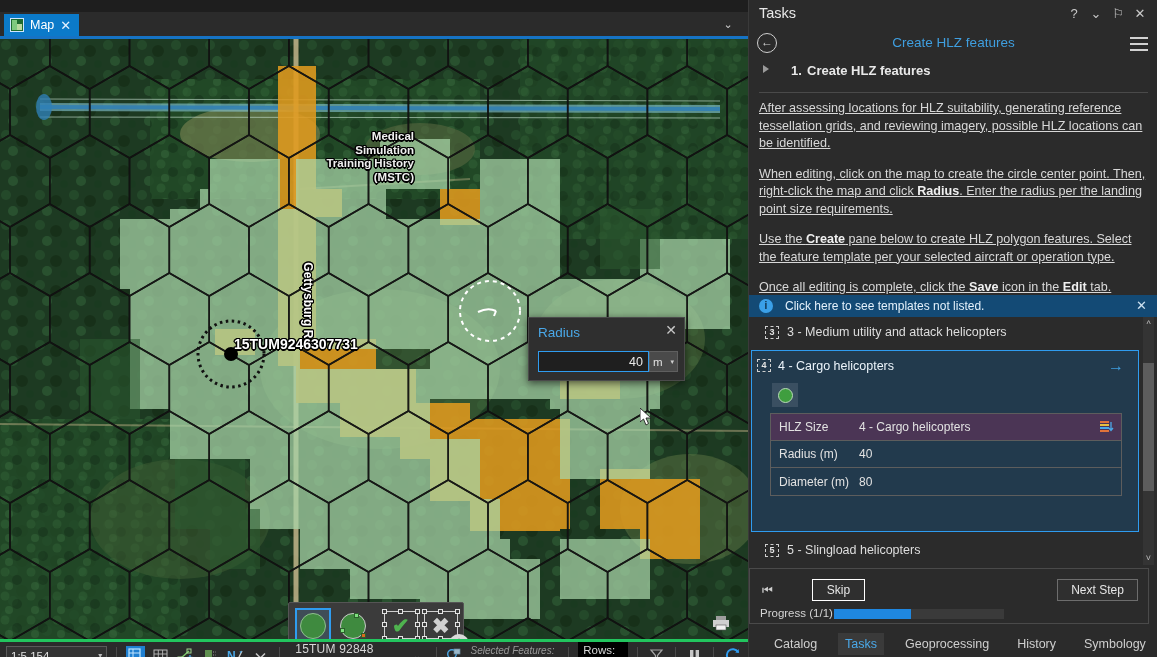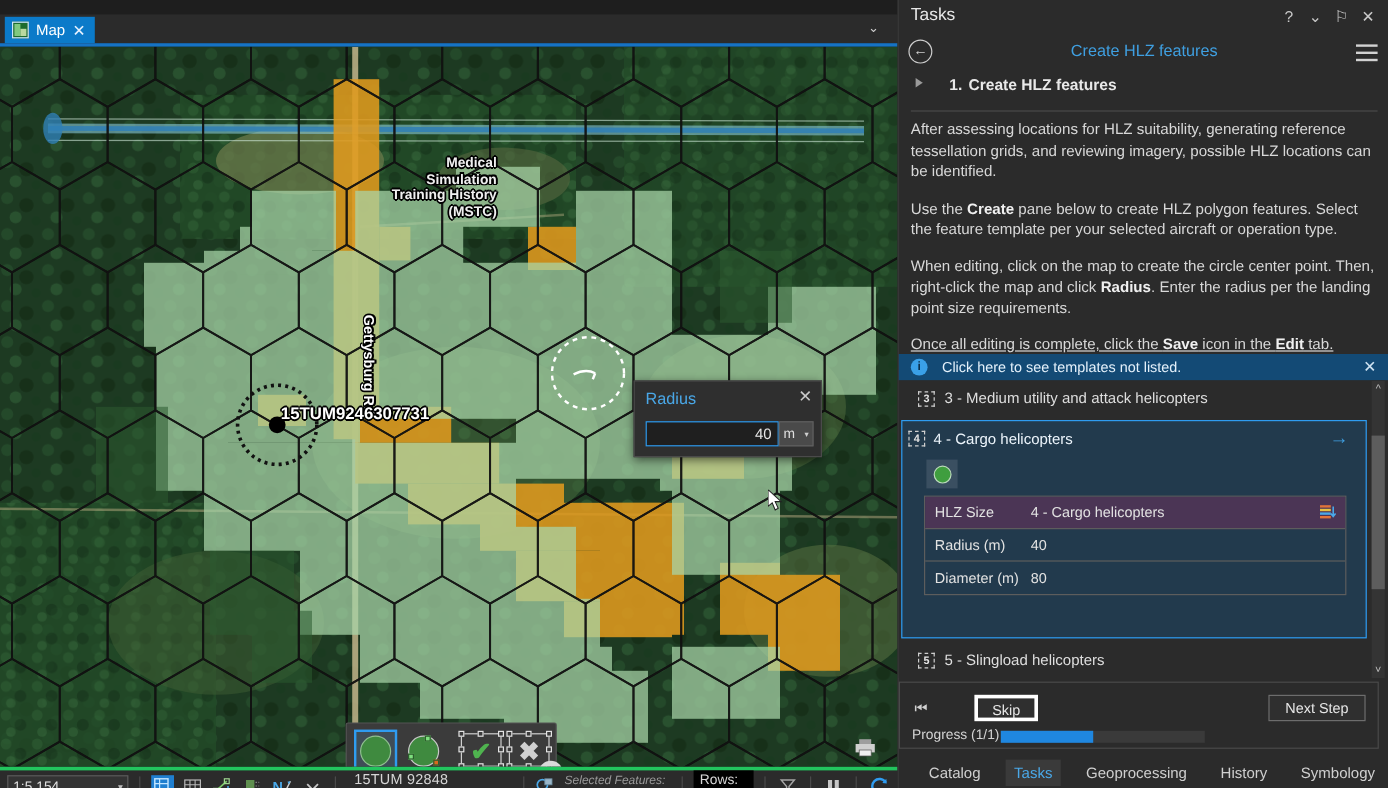--- a/index.html
+++ b/index.html
@@ -148,21 +148,21 @@
   #hamburger i{ display:block; height:2px; background:#d2d2d2; margin-bottom:4px; }
 
   #step-row{ position:absolute; left:0; top:60px; width:409px; height:24px; }
   #step-caret{ position:absolute; left:14px; top:5px; width:0; height:0;
     border-left:6px solid #9a9a9a; border-top:4.5px solid transparent; border-bottom:4.5px solid transparent; }
   #step-num{ position:absolute; left:42px; top:3px; font-size:13px; font-weight:bold; color:#e9e9e9; }
   #step-label{ position:absolute; left:58px; top:3px; font-size:13px; font-weight:bold; color:#e9e9e9; }
   #hr1{ position:absolute; left:10px; top:92px; width:389px; height:1px; background:#4a4a4a; }
 
   #instructions{ position:absolute; left:10px; top:100px; width:390px; font-size:12.6px;
-    line-height:17.5px; color:#d8d8d8; }
+    line-height:17.5px; color:#d8d8d8;text-decoration:underline; }
   #instructions p{ margin-bottom:13px; }
   #instructions b{ font-weight:bold; color:#f0f0f0; }
   #instructions .uline{ text-decoration:underline; }
 
   #info-bar{
     position:absolute; left:749px; top:295px; width:408px; height:22px;
     background:#134a75; display:flex; align-items:center; font-size:12px; color:#e4f1fb;
   }
   #info-icon{ width:14px; height:14px; border-radius:50%; background:#3aa0e8; color:#0b2d47;
     font-size:10px; font-weight:bold; text-align:center; line-height:14px; margin:0 12px 0 10px; flex:none; }
@@ -197,21 +197,21 @@
 
   #tmpl-scroll{ position:absolute; right:3px; top:0; width:11px; height:248px; background:#343434; }
   #tmpl-thumb{ position:absolute; right:3px; top:46px; width:11px; height:128px; background:#5d5d5d; }
   .scr-arrow{ position:absolute; right:3px; width:11px; height:14px; color:#c0c0c0;
     font-size:9px; text-align:center; line-height:14px; }
 
   #tp-footer{ position:absolute; left:749px; top:568px; width:400px; height:56px;
     border:1px solid #4a4a4a; }
   #first-step{ position:absolute; left:12px; top:14px; color:#cfcfcf; font-size:12px; }
   #skip-btn{ position:absolute; left:62px; top:10px; width:53px; height:22px;
-    background:#2f2f2f; border:3px solid #ffffff; color:#e6e6e6;
+    background:#2f2f2f; border:1px solid #ffffff; color:#e6e6e6;
     font-size:12px; line-height:20px; text-align:center; cursor:pointer; }
   #next-btn{ position:absolute; right:10px; top:10px; width:81px; height:22px;
     background:#2f2f2f; border:1px solid #6d6d6d; color:#e6e6e6;
     font-size:12px; line-height:20px; text-align:center; cursor:pointer; }
   #progress-label{ position:absolute; left:10px; top:38px; font-size:11.5px; color:#d4d4d4; }
   #progress-track{ position:absolute; left:84px; top:40px; width:170px; height:10px; background:#3a3a3a; }
   #progress-fill{ position:absolute; left:0; top:0; height:10px; background:#1f87e0; width:45%; }
 
   #pane-tabs{ position:absolute; left:749px; top:630px; width:408px; height:27px;
     display:flex; align-items:center; gap:2px; padding-left:6px; font-size:12.5px; }
@@ -642,22 +642,22 @@
 
     <div id="step-row">
       <span id="step-caret"></span>
       <span id="step-num">1.</span>
       <span id="step-label">Create HLZ features</span>
     </div>
     <div id="hr1"></div>
 
     <div id="instructions">
       <p>After assessing locations for HLZ suitability, generating reference tessellation grids, and reviewing imagery, possible HLZ locations can be identified.</p>
+      <p><span>When editing, click on the map to create the circle center point. Then, right-click the map and click </span><b>Radius</b><span>. Enter the radius per the landing point size requirements.</span></p>
       <p><span>Use the </span><b>Create</b><span> pane below to create HLZ polygon features. Select the feature template per your selected aircraft or operation type.</span></p>
-      <p><span>When editing, click on the map to create the circle center point. Then, right-click the map and click </span><b>Radius</b><span>. Enter the radius per the landing point size requirements.</span></p>
       <p class="uline"><span>Once all editing is complete, click the </span><b>Save</b><span> icon in the </span><b>Edit</b><span> tab.</span></p>
     </div>
   </div>
 
   <div id="info-bar">
     <span id="info-icon">i</span>
     <span>Click here to see templates not listed.</span>
     <span id="info-close">✕</span>
   </div>
 

